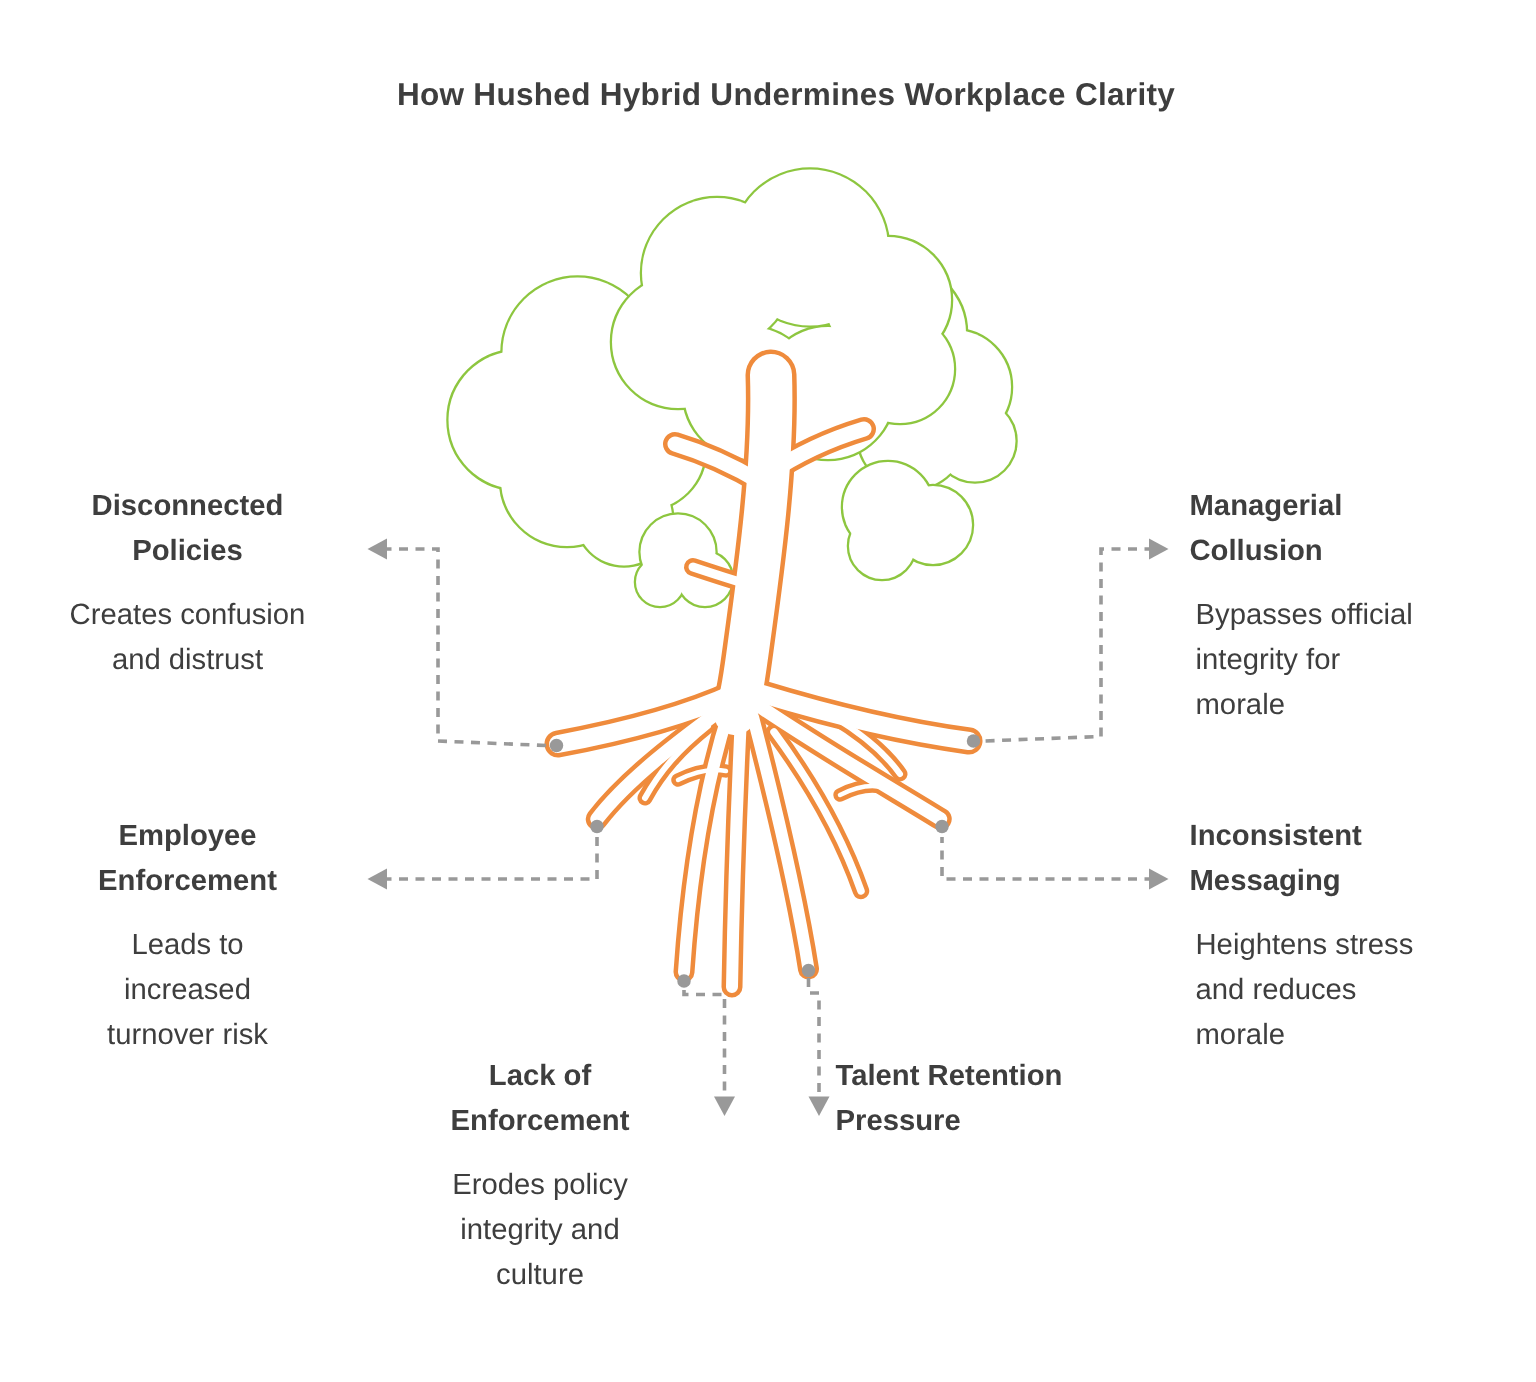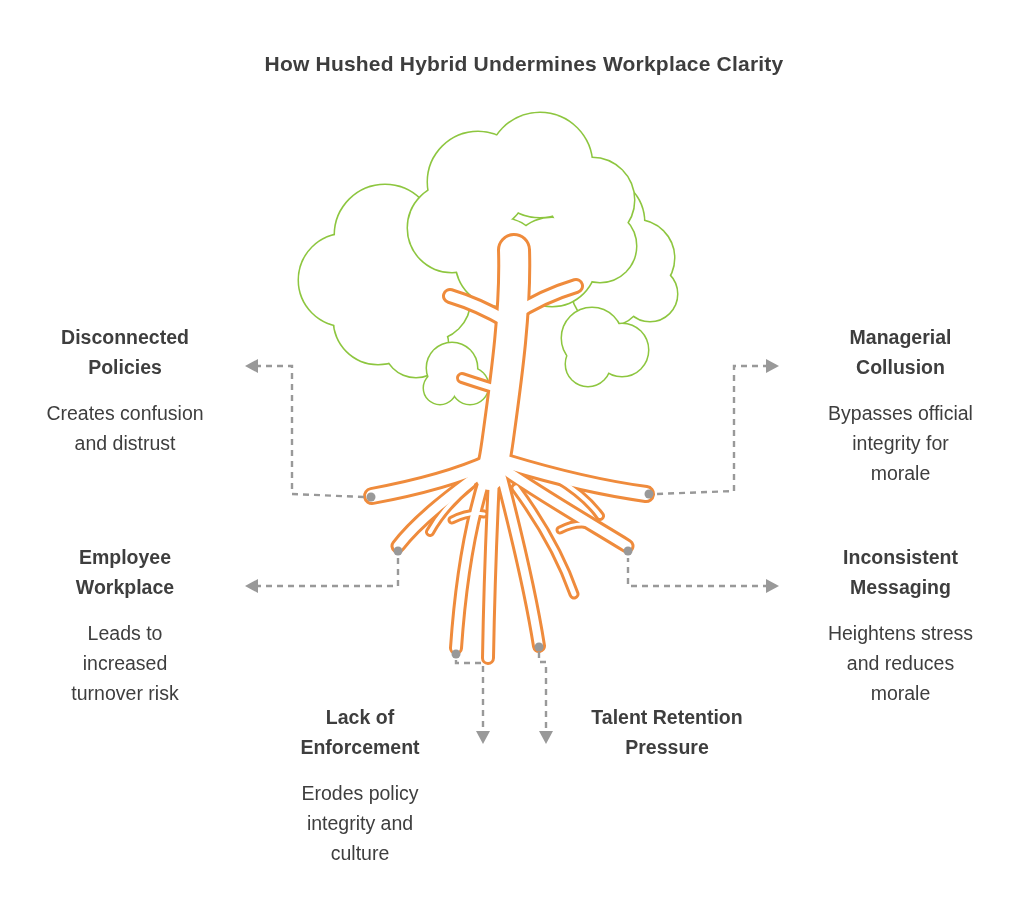--- a/index.html
+++ b/index.html
@@ -8,23 +8,23 @@
   html,body{margin:0;padding:0;background:#fff;}
   .stage{
     position:relative;width:1024px;height:921px;background:#ffffff;overflow:hidden;
     font-family:"Liberation Sans",sans-serif;color:var(--text);
   }
   .title{
     position:absolute;top:40px;left:0;width:100%;margin:12px;text-align:center;
     font-size:21px;font-weight:bold;letter-spacing:.2px;
   }
   .scene{position:absolute;left:0;top:0;width:1024px;height:921px;}
-  .callout{position:absolute;font-size:19.5px;line-height:30px;text-align:center;}
+  .callout{position:absolute;font-size:19.5px;line-height:30px;}
   .callout h2{font-size:19.5px;line-height:30px;font-weight:bold;margin:0 0 13px 0;white-space:pre-line;}
-  .callout p{margin:16px;white-space:pre-line;}
+  .callout p{margin:4px;white-space:pre-line;}
   .align-right{text-align:center;}
   .cloud-stroke{fill:#ffffff;stroke:var(--green);stroke-width:3;}
   .cloud-fill{fill:#ffffff;stroke:none;}
   .connectors polyline{fill:none;stroke:var(--gray);stroke-width:2.4;stroke-dasharray:6 5;}
   .connectors circle{fill:var(--gray);stroke:none;}
   .connectors polygon{fill:var(--gray);stroke:none;}
 </style>
 </head>
 <body>
 
@@ -163,21 +163,21 @@
   <div class="callout" style="left:793px;top:322px;width:215px">
     <h2>Managerial
 Collusion</h2>
     <p>Bypasses official
 integrity for
 morale</p>
   </div>
 
   <div class="callout align-right" style="left:18px;top:542px;width:214px">
     <h2>Employee
-Workplace</h2>
+Enforcement</h2>
     <p>Leads to
 increased
 turnover risk</p>
   </div>
 
   <div class="callout" style="left:793px;top:542px;width:215px">
     <h2>Inconsistent
 Messaging</h2>
     <p>Heightens stress
 and reduces

